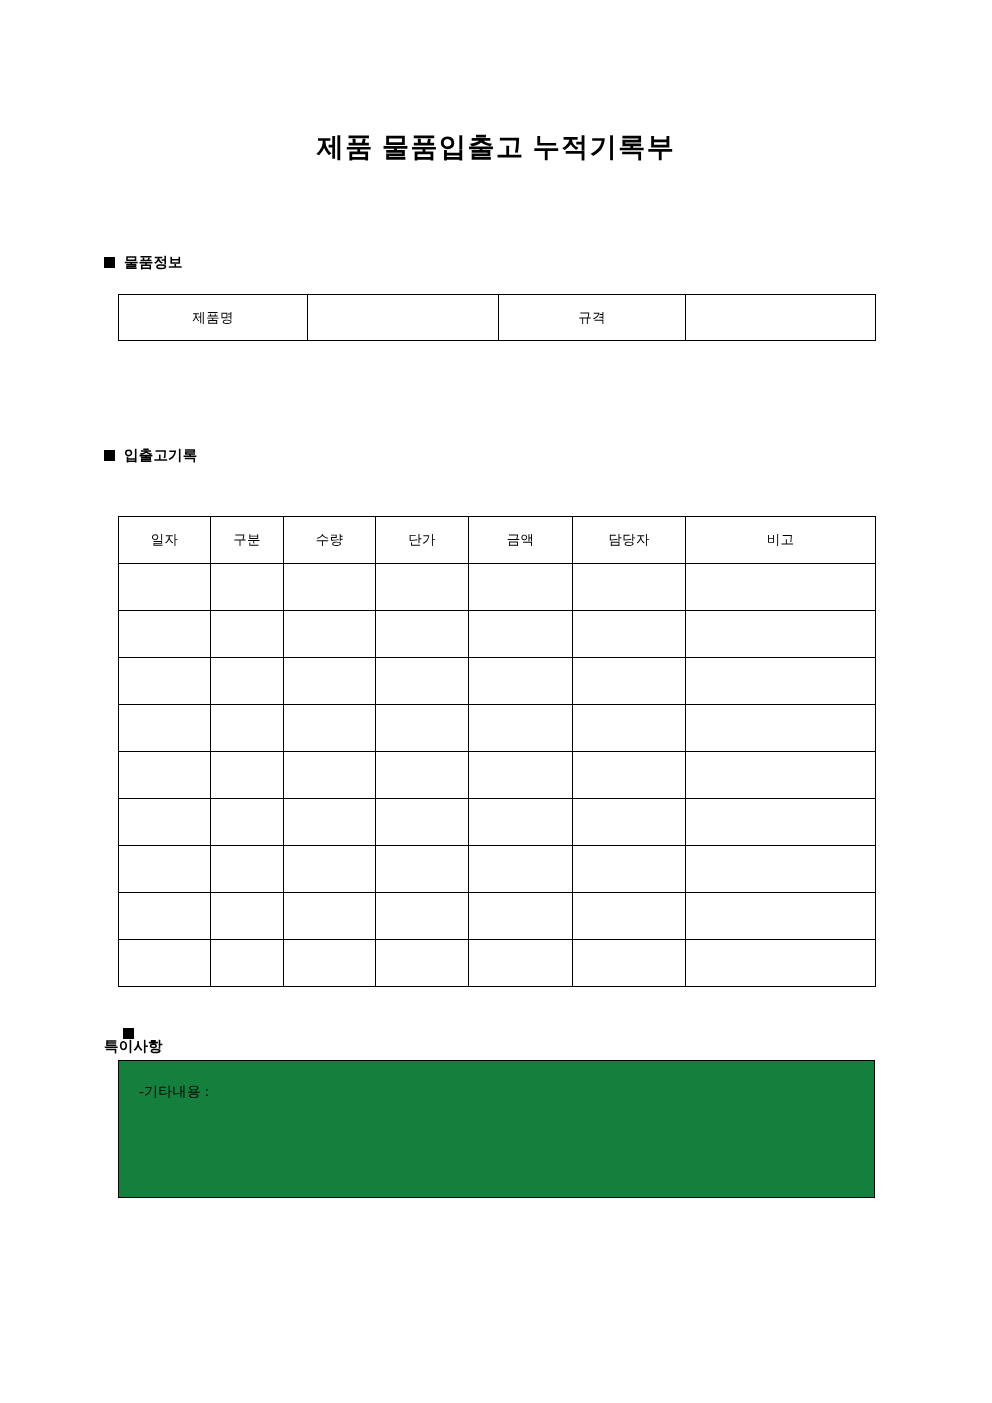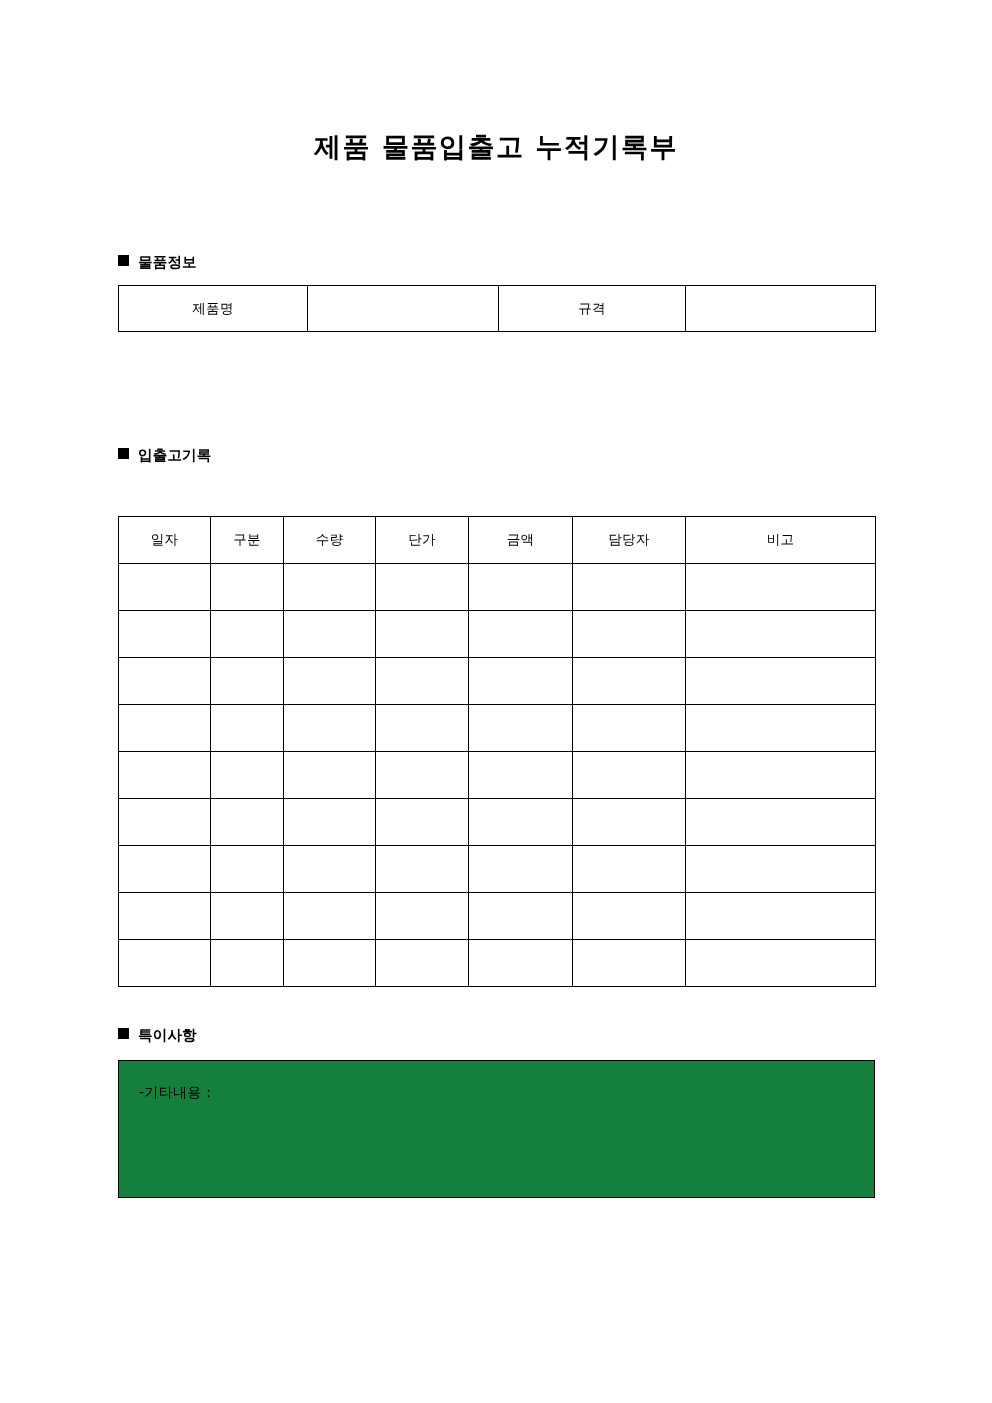--- a/index.html
+++ b/index.html
@@ -16,59 +16,60 @@
     color: #000000;
     overflow: hidden;
   }
 
   .page {
     position: absolute;
     top: 0;
     left: 0;
     width: 992px;
     height: 1046px;
+    font-family: Liberation Serif, serif;
   }
 
   
   .doc-title {
     position: absolute;
     top: 131px;
     left: 0;
     width: 992px;
     text-align: center;
     font-size: 27px;
     font-weight: bold;
     letter-spacing: 1.5px;
     line-height: 1.2;
     white-space: pre;
   }
 
   
   .section-heading {
     position: absolute;
-    left: 118px;
+    left: 104px;
     font-size: 14.5px;
     font-weight: bold;
     letter-spacing: 0.2px;
     line-height: 1;
     display: flex;
-    align-items: flex-start;
+    align-items: center;
     white-space: nowrap;
   }
   .section-bullet {
     display: inline-block;
     width: 11px;
     height: 11px;
     background: #000000;
     margin-right: 9px;
     flex: 0 0 auto;
   }
   #heading-item-info { top: 255px; }
   #heading-io-record { top: 448px; }
-  #heading-remarks  { top: 1028px; }
+  #heading-remarks  { top: 1028px; flex-direction: column; }
 
   
   table.form-table {
     position: absolute;
     left: 118px;
     border-collapse: collapse;
     table-layout: fixed;
     width: 757px;
     background: #ffffff;
   }
@@ -83,21 +84,21 @@
     color: #000000;
     background: #ffffff;
     letter-spacing: 0.3px;
   }
   td.label-cell,
   th.head-cell {
     background: #ebebeb;
   }
 
   
-  #table-item-info { top: 285px; }
+  #table-item-info { top: 294px; }
   #table-item-info tr { height: 46px; }
   #table-item-info col.c-label1 { width: 189px; }
   #table-item-info col.c-value1 { width: 191px; }
   #table-item-info col.c-label2 { width: 187px; }
   #table-item-info col.c-value2 { width: 190px; }
 
   
   #table-io-record { top: 480px; margin-top: 36px; }
   #table-io-record tr { height: 47px; }
   #table-io-record thead tr { height: 47px; }

